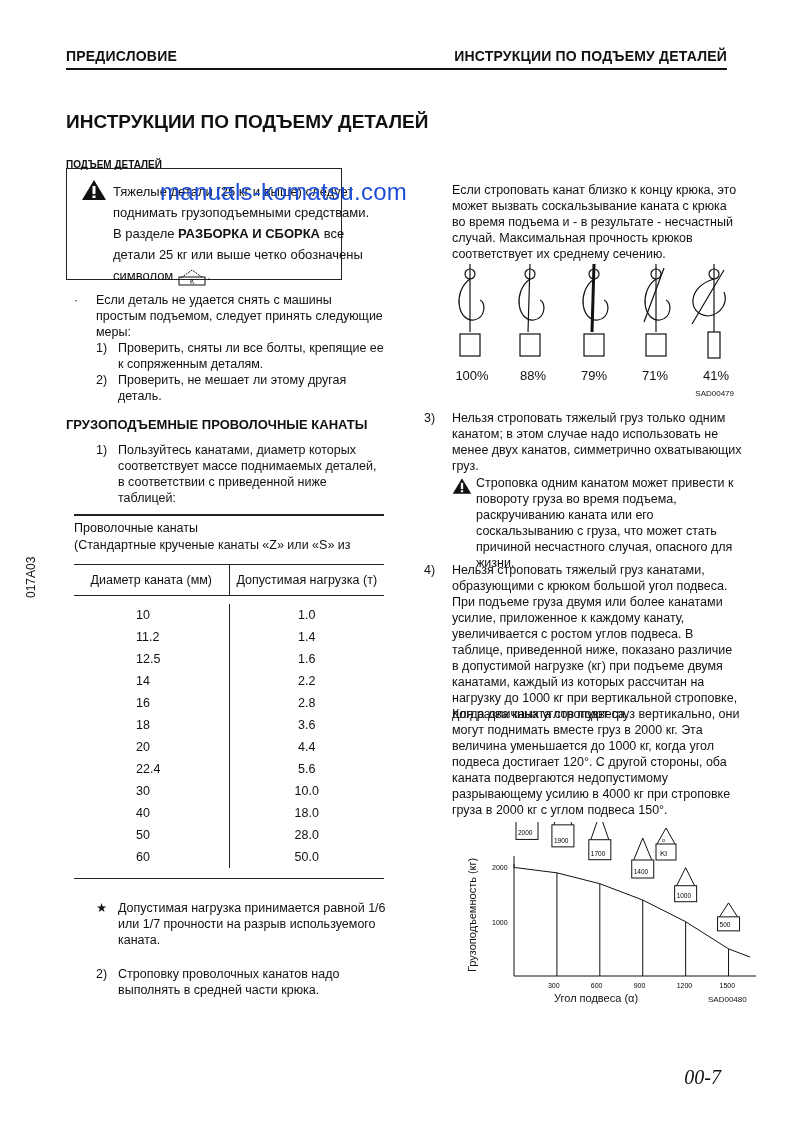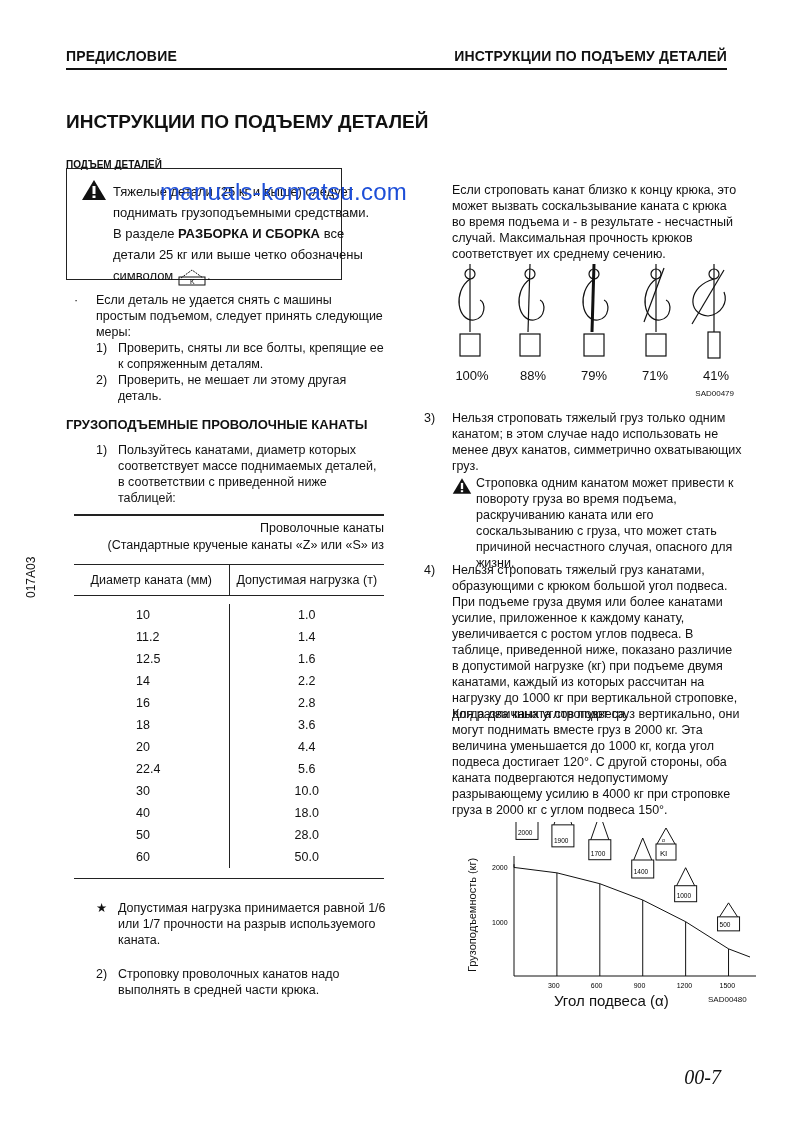--- a/index.html
+++ b/index.html
@@ -11,21 +11,21 @@
   .h1 { left:66px; top:111px; font-size:19px; font-weight:bold; }
   .h2 { left:66px; top:159px; font-size:10px; font-weight:bold; }
   .warnbox { left:66px; top:168px; width:276px; height:112px; border:1.5px solid #222; box-sizing:border-box; }
   .warnbox .tri { position:absolute; left:14px; top:10px; }
   .warnbox .txt { position:absolute; left:46px; top:12px; width:266px; font-size:13px; line-height:21px; }
   .watermark { left:160px; top:178px; font-size:24px; color:#1d4ed8; letter-spacing:0.3px; }
   .p { font-size:12.5px; line-height:16px; }
   .sym { display:inline-block; vertical-align:middle; }
   .table { left:74px; top:514px; width:310px; }
   .tbl-rule { height:1.5px; background:#222; width:100%; }
-  .tbl-cap { text-align:right; font-size:12.5px; line-height:17px; padding:4px 0 10px; }
+  .tbl-cap { text-align:left; font-size:12.5px; line-height:17px; padding:4px 0 10px; }
   .tbl-head { display:flex; border-top:1px solid #222; border-bottom:1px solid #222; }
   .tbl-head div { flex:1; font-size:12.5px; padding:8px 0; text-align:center; }
   .tbl-head div:first-child { border-right:1px solid #222; }
   .tbl-body { display:flex; }
   .tbl-col { flex:1; }
   .tbl-col:first-child { border-right:1px solid #222; }
   .tbl-cell { height:22px; line-height:22px; font-size:12.5px; }
   .c1 .tbl-cell { padding-left:62px; }
   .c2 .tbl-cell { padding-left:0; text-align:center; }
   .pct { font-size:13px; text-align:center; width:52px; }
@@ -240,18 +240,18 @@
       <text x="259.5454545454545" y="166" font-size="7" font-family="Liberation Sans, sans-serif">1500</text>
       <rect x="257.5454545454545" y="94.85714285714286" width="22" height="14" fill="#fff" stroke="#111"></rect>
       <polyline points="259.5454545454545,94.85714285714286 268.5454545454545,80.85714285714286 277.5454545454545,94.85714285714286" fill="none" stroke="#111"></polyline>
       <text x="259.5454545454545" y="104.85714285714286" font-size="6.5" font-family="Liberation Sans, sans-serif">500</text>
       <rect x="196" y="22" width="20" height="16" fill="#fff" stroke="#111"></rect>
       <polyline points="197,22 206,6 215,22" fill="none" stroke="#111"></polyline>
       <text x="202" y="20" font-size="5" font-family="Liberation Sans, sans-serif">α</text>
       <text x="200" y="34" font-size="8" font-family="Liberation Sans, sans-serif">Kl</text>
     </svg>
   <div class="abs" style="left:6px; top:150px; transform:rotate(-90deg); transform-origin:left top; font-size:11px; white-space:nowrap;">Грузоподъемность (кг)</div>
-  <div class="abs" style="left:94px; top:170px; font-size:15px;">Угол подвеса (α)</div>
+  <div class="abs" style="left:94px; top:170px; font-size:11px;">Угол подвеса (α)</div>
   <div class="abs code" style="left:248px; top:173px;">SAD00480</div>
 </div>
 
 <div class="abs side">017A03</div>
 <div class="abs pagenum">00-7</div>
 
 </body></html>

